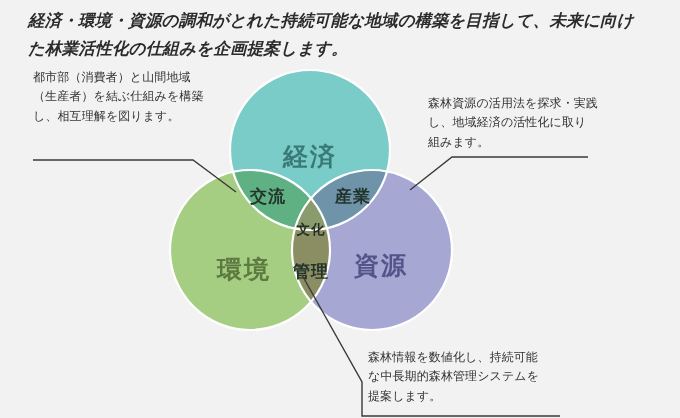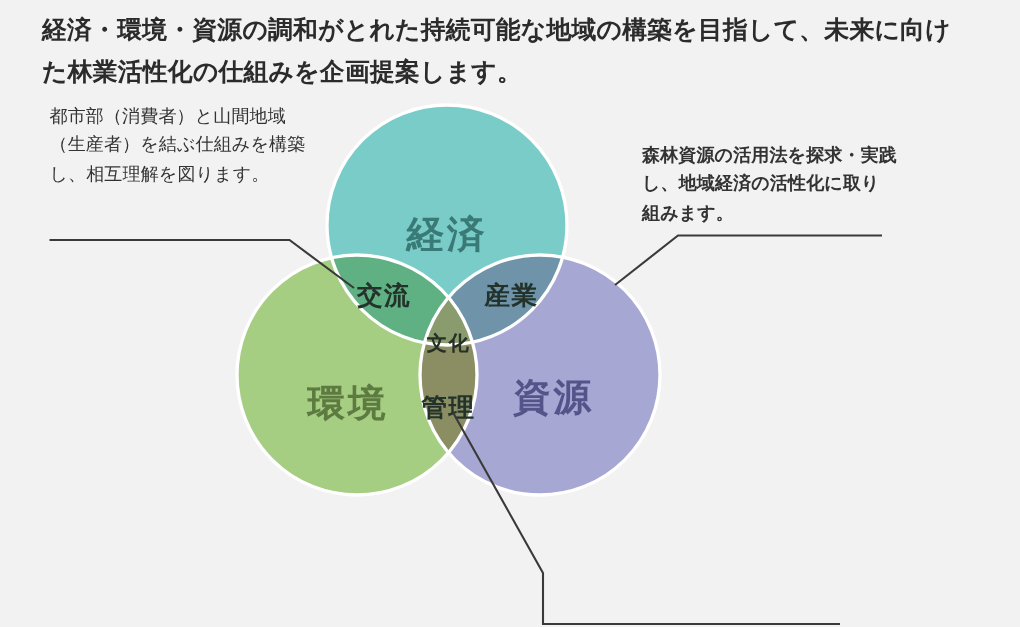--- a/index.html
+++ b/index.html
@@ -27,39 +27,40 @@
     position: absolute;
     left: 28px;
     top: 6px;
     width: 620px;
     font-size: 16.5px;
     font-weight: bold;
     line-height: 1.72;
     letter-spacing: 0.2px;
     color: #2b2b2b;
     white-space: pre-line;
+    font-style: italic;
   }
 
   
   .note {
     position: absolute;
     font-size: 12px;
     line-height: 1.62;
     color: #333333;
     white-space: pre-line;
     letter-spacing: 0.1px;
   }
   .note-left   { left: 33px;  top: 68px;  width: 172px; }
-  .note-right  { left: 428px; top: 94px;  width: 170px; font-weight: bold; }
+  .note-right  { left: 428px; top: 94px;  width: 170px; }
   .note-bottom { left: 368px; top: 348px; width: 180px; }
 
   
   .venn {
     position: absolute;
-    left: 148px;
+    left: 160px;
     top: 68px;
     width: 330px;
     height: 272px;
   }
   .venn-svg { display: block; }
 
   .venn-label {
     font-family: "Liberation Sans", "DejaVu Sans", sans-serif;
     font-weight: bold;
     letter-spacing: 2px;
@@ -135,14 +136,15 @@
   <svg class="leaders" width="680" height="418" viewBox="0 0 680 418" xmlns="http://www.w3.org/2000/svg">
     <path class="leader-path" d="M33,160 L193,160 L236,192"></path>
     <path class="leader-path" d="M588,157 L452,157 L410,190"></path>
     <path class="leader-path" d="M302,275 L362,382 L362,416 L560,416"></path>
   </svg>
 
   <div class="note note-left">都市部（消費者）と山間地域（生産者）を結ぶ仕組みを構築し、相互理解を図ります。</div>
 
   <div class="note note-right">森林資源の活用法を探求・実践し、地域経済の活性化に取り組みます。</div>
 
+  <div class="note note-bottom">森林情報を数値化し、持続可能な中長期的森林管理システムを提案します。</div>
 
 </div>
 
 </body></html>

